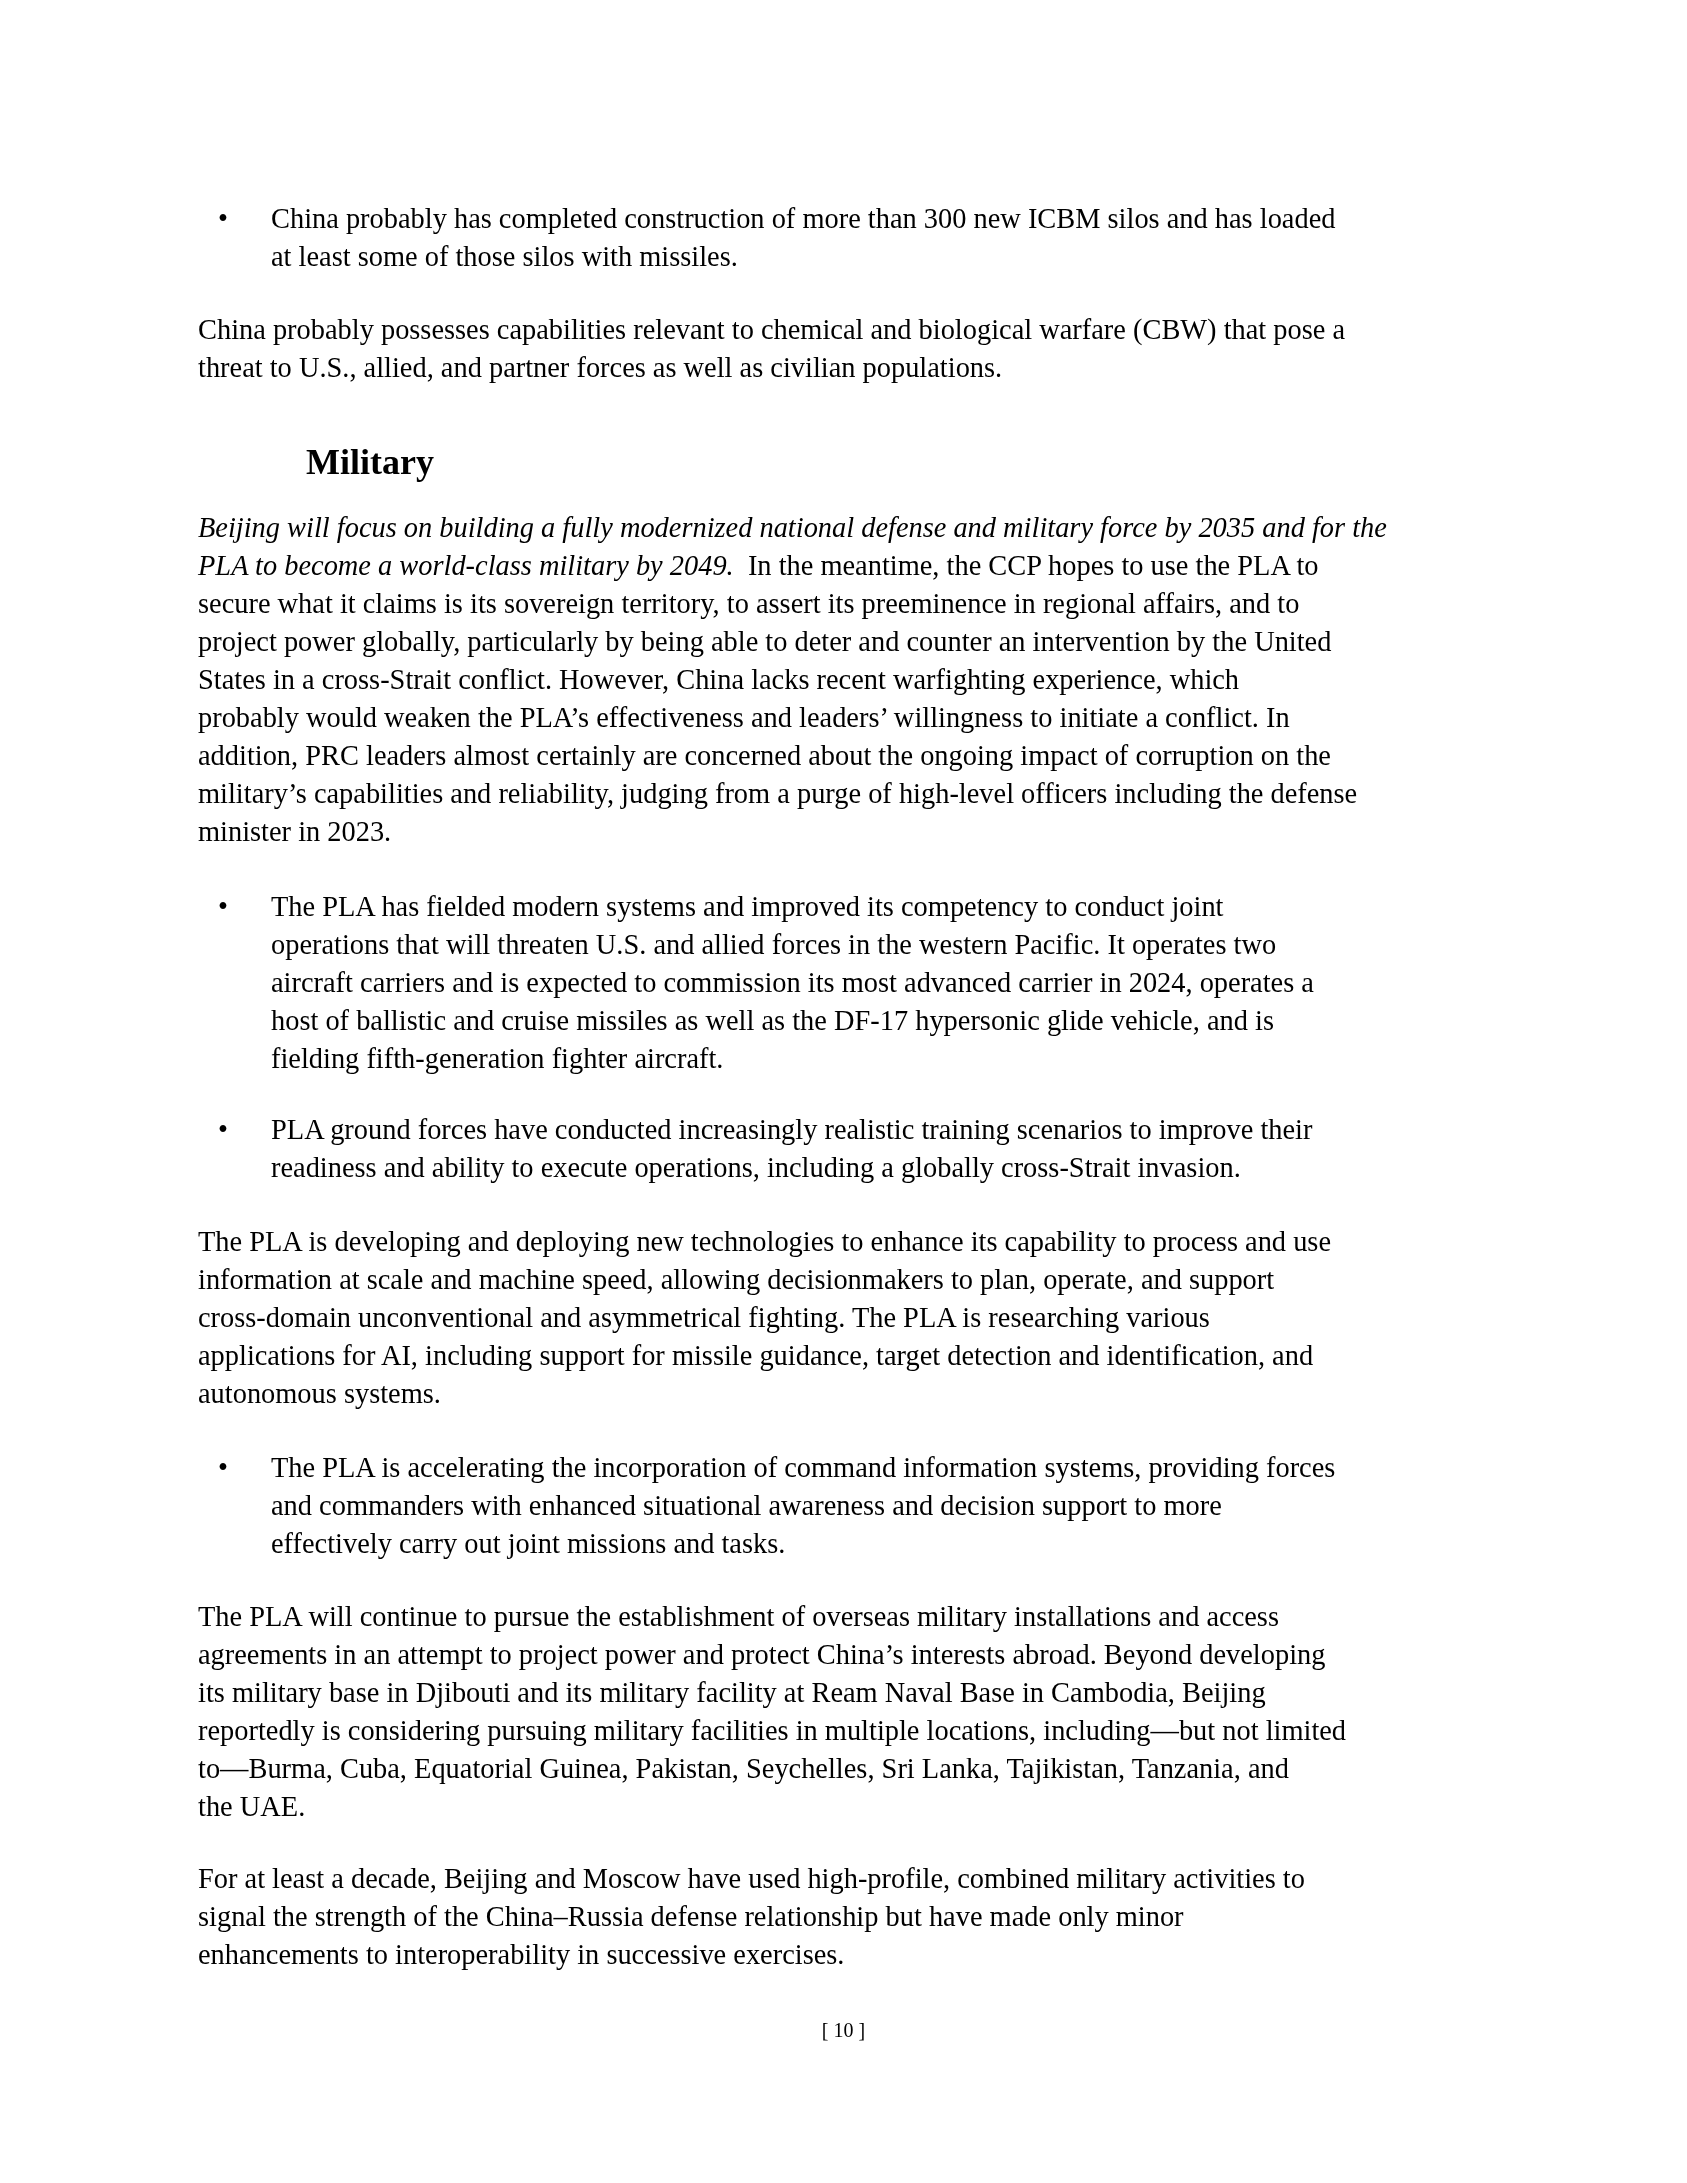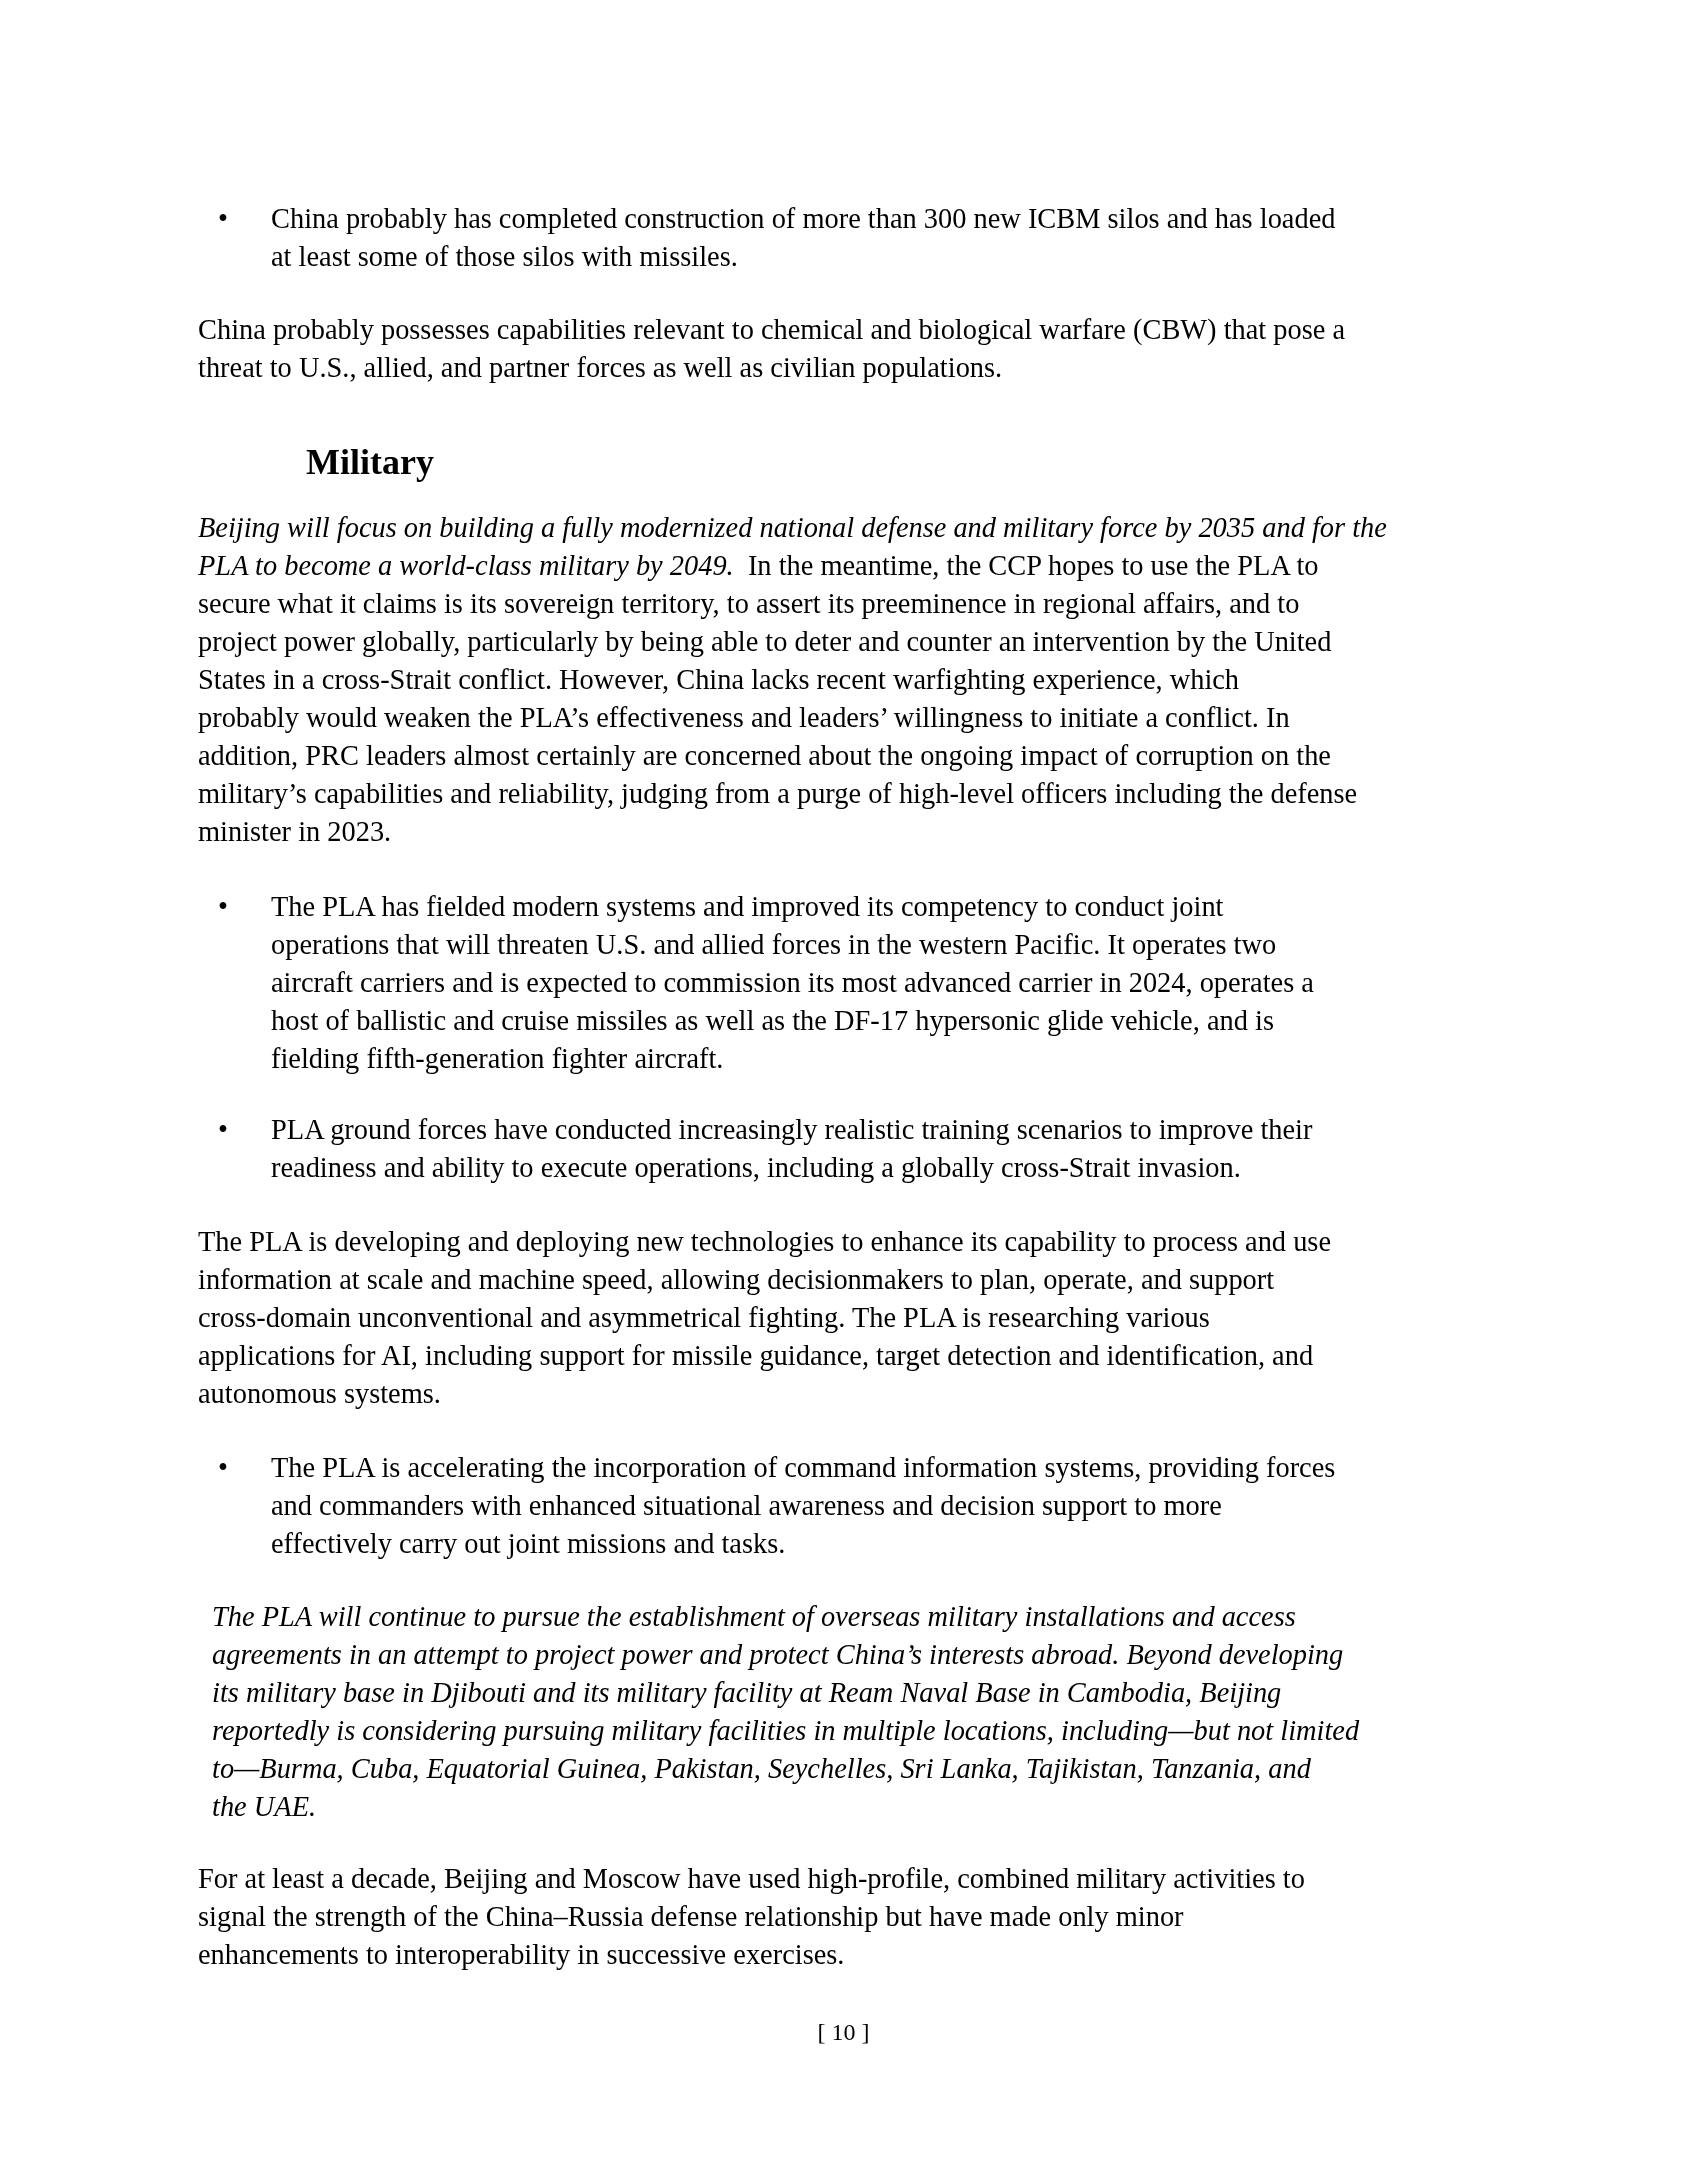--- a/index.html
+++ b/index.html
@@ -11,23 +11,23 @@
   .b1 { position: absolute; top: 200px; left: 0; width: 1290px; }
   .p1 { position: absolute; top: 311px; left: 0; width: 1290px; }
   .h-mil { position: absolute; top: 427px; left: 96px; font-size: 36px; font-weight: bold; line-height: 46px; }
   .p2 { position: absolute; top: 509px; left: 0; width: 1297px; }
   .p2 .lead { font-weight: normal; font-style: italic; }
   .b2 { position: absolute; top: 888px; left: 0; width: 1290px; }
   .b3 { position: absolute; top: 1111px; left: 0; width: 1290px; }
   .p3 { position: absolute; top: 1223px; left: 0; width: 1297px; }
   .b4 { position: absolute; top: 1449px; left: 0; width: 1290px; }
   .p4 { position: absolute: top: 0; }
-  .p4 { position: absolute; top: 1598px; left: 14px; width: 1297px; font-style: italic; }
+  .p4 { position: absolute; top: 1598px; left: 0; width: 1297px; }
   .p5 { position: absolute; top: 1860px; left: 0; width: 1297px; }
-  .pagenum { position: absolute; top: 2019px; left: 0; width: 1687px; text-align: center; font-family: "Liberation Serif", "DejaVu Serif", serif; font-size: 24px; }
+  .pagenum { position: absolute; top: 2019px; left: 0; width: 1687px; text-align: center; font-family: "Liberation Serif", "DejaVu Serif", serif; font-size: 20px; }
   .line { display: block; white-space: nowrap; }
 </style>
 </head>
 <body>
 
 <div class="page">
 
   <div class="bullet b1">
     <span class="dot">•</span>
     <span class="line">China probably has completed construction of more than 300 new ICBM silos and has loaded</span>

